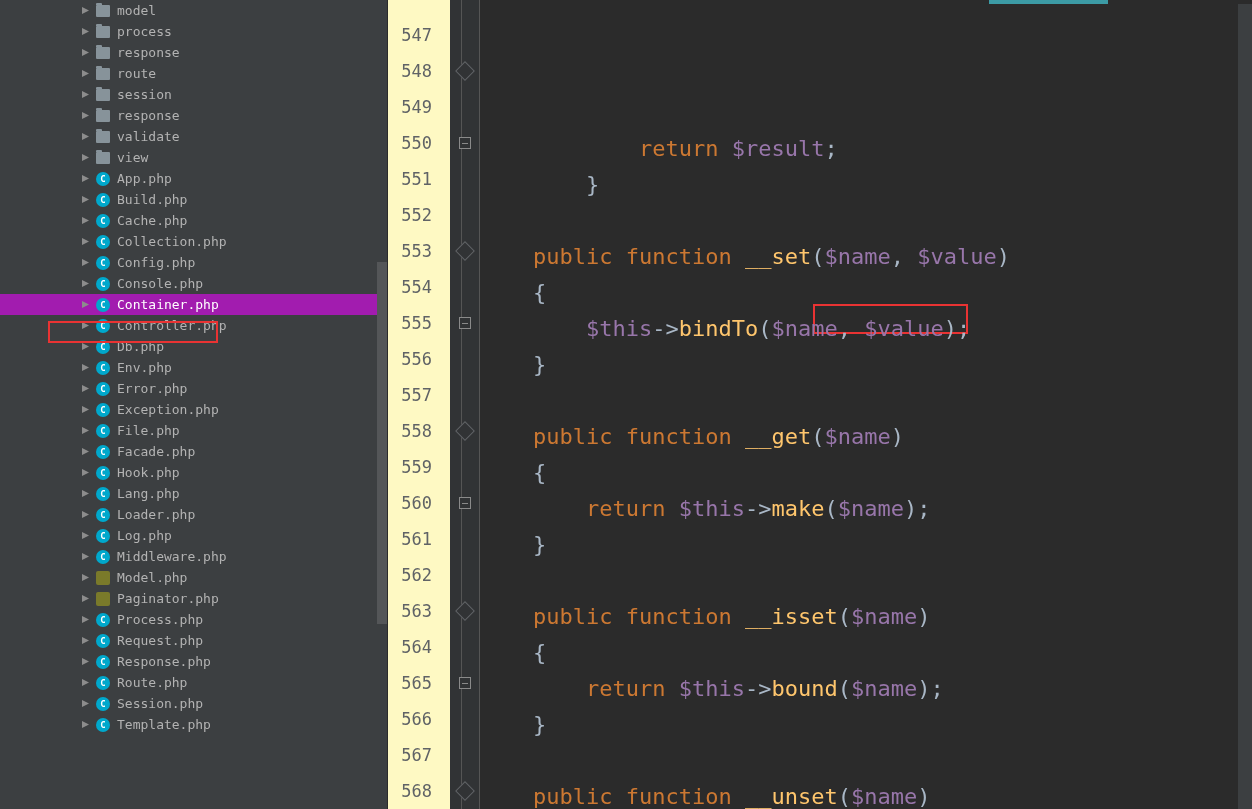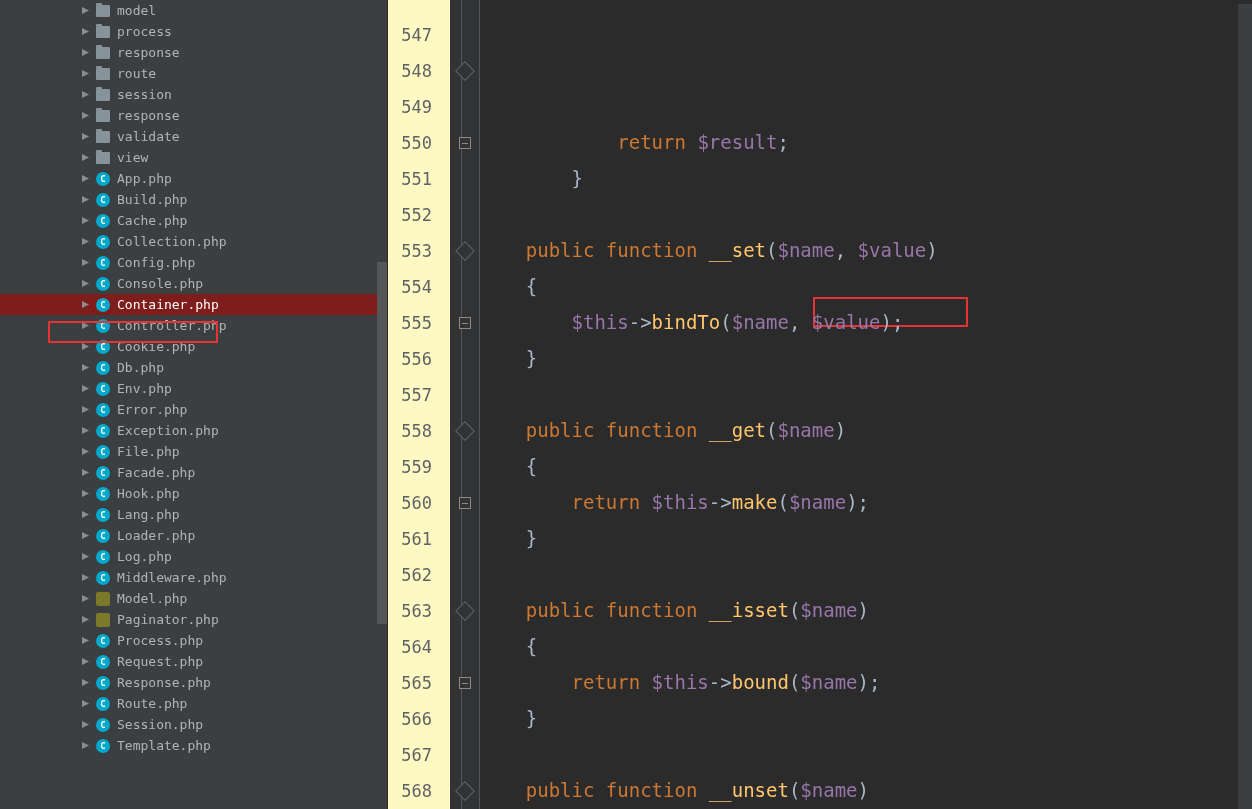--- a/index.html
+++ b/index.html
@@ -32,21 +32,21 @@
   .tree-item {
     display: flex;
     align-items: center;
     height: 21px;
     padding-left: 80px;
     white-space: nowrap;
     color: #b3b3b3;
     font-size: 13px;
   }
   .tree-item.selected {
-    background: #7f1d1d;
+    background: #a21caf;
     color: #ffffff;
   }
   .tree-item .arrow {
     width: 10px;
     height: 10px;
     margin-right: 5px;
     display: inline-flex;
     align-items: center;
     justify-content: center;
   }
@@ -195,25 +195,26 @@
     position:absolute;
     left:2px; right:2px;
     top:50%;
     height:1px;
     background:#8a8a8a;
   }
   .code {
     flex: 1;
     padding-top: 16px;
     font-family: "Consolas","DejaVu Sans Mono",monospace;
-    font-size: 19px;
+    font-size: 22px;
     line-height: 36px;
     background:#2b2b2b;
     white-space: pre;
     position:relative;
+    margin-top:7px;
   }
   .code-line {
     height: 36px;
     position:relative;
   }
   .k { color:#cc7832; } 
   .fn { color:#ffc66d; } 
   .v { color:#9876aa; } 
   .p { color:#a9b7c6; } 
   .op { color:#a9b7c6; } 
@@ -421,31 +422,20 @@
       <li class="tree-item">
         <span class="arrow">
           <svg viewBox="0 0 8 8">
             <polygon points="0,0 8,4 0,8"></polygon>
           </svg>
         </span>
         <span class="icon">
           <span class="php-icon"></span>
         </span>
         <span>Controller.php</span>
-      </li>
-      <li class="tree-item">
-        <span class="arrow">
-          <svg viewBox="0 0 8 8">
-            <polygon points="0,0 8,4 0,8"></polygon>
-          </svg>
-        </span>
-        <span class="icon">
-          <span class="php-icon"></span>
-        </span>
-        <span>Cookie.php</span>
       </li>
       <li class="tree-item">
         <span class="arrow">
           <svg viewBox="0 0 8 8">
             <polygon points="0,0 8,4 0,8"></polygon>
           </svg>
         </span>
         <span class="icon">
           <span class="php-icon"></span>
         </span>

